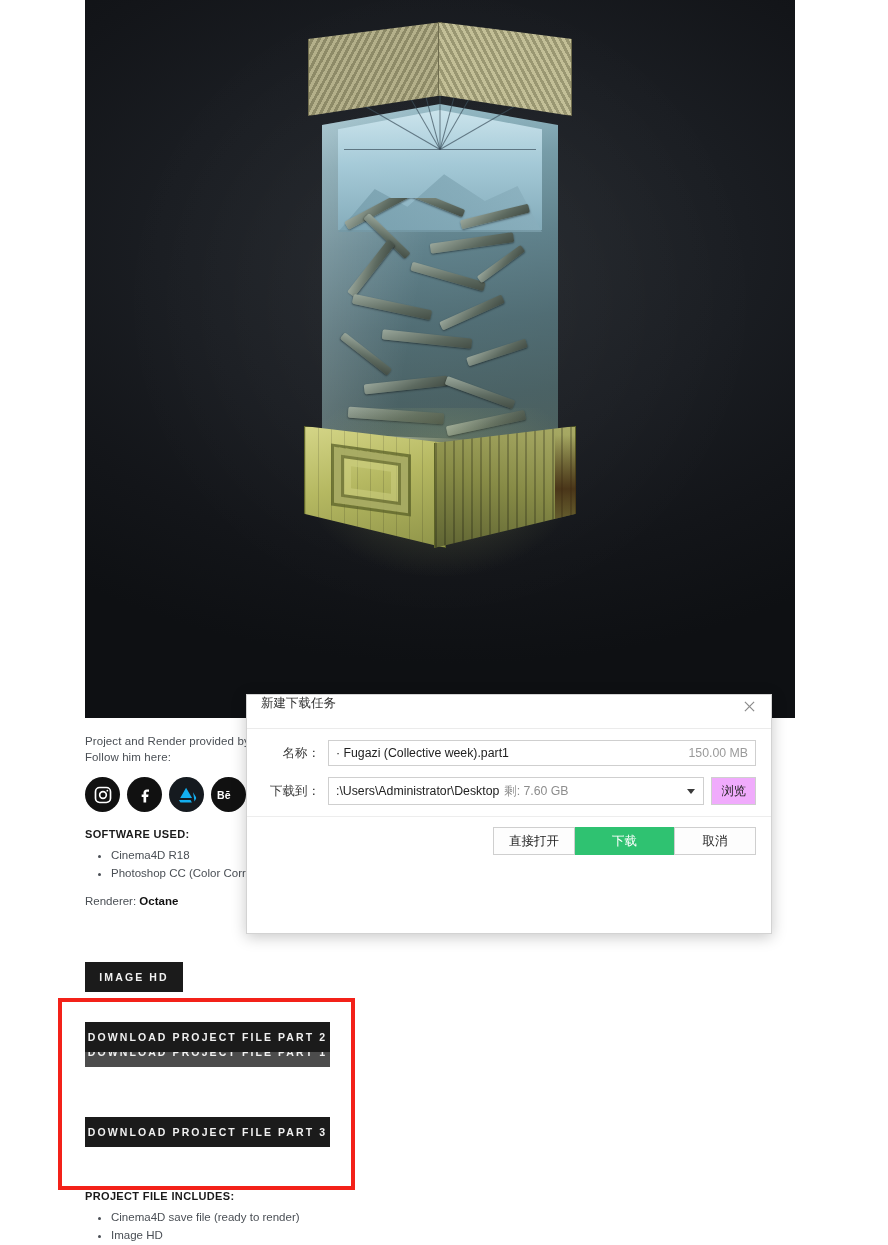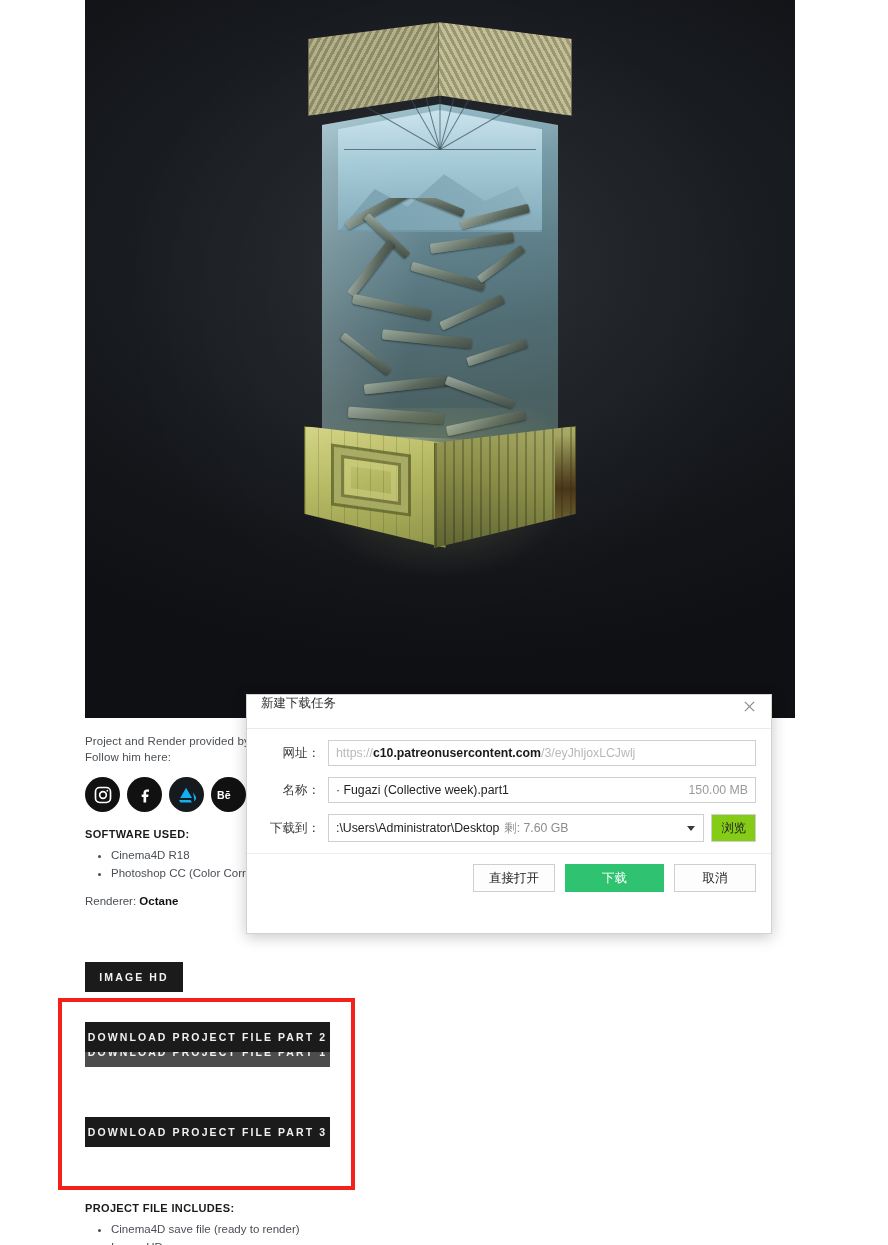--- a/index.html
+++ b/index.html
@@ -171,25 +171,25 @@
   #dlg .fld.url b{color:#1a1a1a;font-weight:bold;}
   #dlg .size{margin-left:auto;color:#9a9a9a;font-size:12.3px;padding-left:8px;}
   #dlg .freesp{color:#8d8d8d;margin-left:5px;}
   #dlg .caret{
     width:24px;height:26px;border:1px solid #cfcfcf;border-left:none;background:#fff;
     display:flex;align-items:center;justify-content:center;margin-right:7px;flex:none;
   }
   #dlg .caret i{border-left:4px solid transparent;border-right:4px solid transparent;
     border-top:5px solid #3a3a3a;display:block;}
   #dlg .browse{
-    height:26px;padding:0 9px;border:1px solid #cfcfcf;background:#84cc16;
+    height:26px;padding:0 9px;border:1px solid #cfcfcf;background:#f0abfc;
     font-size:12.3px;color:#222;display:flex;align-items:center;flex:none;cursor:pointer;
   }
   #dlg .sep{height:1px;background:#ededed;margin-top:3px;}
-  #dlg .foot{display:flex;justify-content:flex-end;align-items:center;gap:10px;
+  #dlg .foot{display:flex;justify-content:flex-end;align-items:center;
     padding:10px 15px 0 15px;}
   #dlg .btn{height:26px;min-width:58px;padding:0 11px;border:1px solid #cfcfcf;
     background:#fdfdfd;font-size:12.5px;color:#222;display:flex;align-items:center;
     justify-content:center;cursor:pointer;}
   #dlg .btn.primary{background:#2fc271;border-color:#2fc271;color:#fff;min-width:75px;text-align:right;}
 </style>
 </head>
 <body>
 
 <div id="hero">
@@ -286,48 +286,40 @@
   </div>
 </div>
 
 <a id="imghd" class="dlbtn">IMAGE HD</a>
 <div id="redbox"></div>
 <a id="p1" class="dlbtn">DOWNLOAD PROJECT FILE PART 1</a>
 <a id="p2" class="dlbtn">DOWNLOAD PROJECT FILE PART 2</a>
 <a id="p3" class="dlbtn">DOWNLOAD PROJECT FILE PART 3</a>
 
 <div id="includes">
-  <h4 class="hd" style="margin-top:12px">PROJECT FILE INCLUDES:</h4>
+  <h4 class="hd" style="margin-top:0">PROJECT FILE INCLUDES:</h4>
   <ul class="li">
     <li>Cinema4D save file (ready to render)</li>
     <li>Image HD</li>
     <li>tex folder</li>
   </ul>
 </div>
 
 <div id="dlg">
   <div class="tbar">
     <div class="ttl">新建下载任务</div>
     <div class="x">
       <svg width="11" height="11" viewBox="0 0 12 12" stroke="#8a8a8a" stroke-width="1.3">
         <line x1="1" y1="1" x2="11" y2="11"></line>
           <line x1="11" y1="1" x2="1" y2="11"></line>
       </svg>
     </div>
   </div>
 
   <div class="rows">
-    <div class="row">
-      <div class="lbl">网址：</div>
-      <div class="fld url">
-        <span>https://</span>
-          <b>c10.patreonusercontent.com</b>
-          <span>/3/eyJhljoxLCJwlj</span>
-      </div>
-    </div>
 
     <div class="row">
       <div class="lbl">名称：</div>
       <div class="fld">
         <span>· Fugazi (Collective week).part1</span>
         <span class="size">150.00 MB</span>
       </div>
     </div>
 
     <div class="row">

